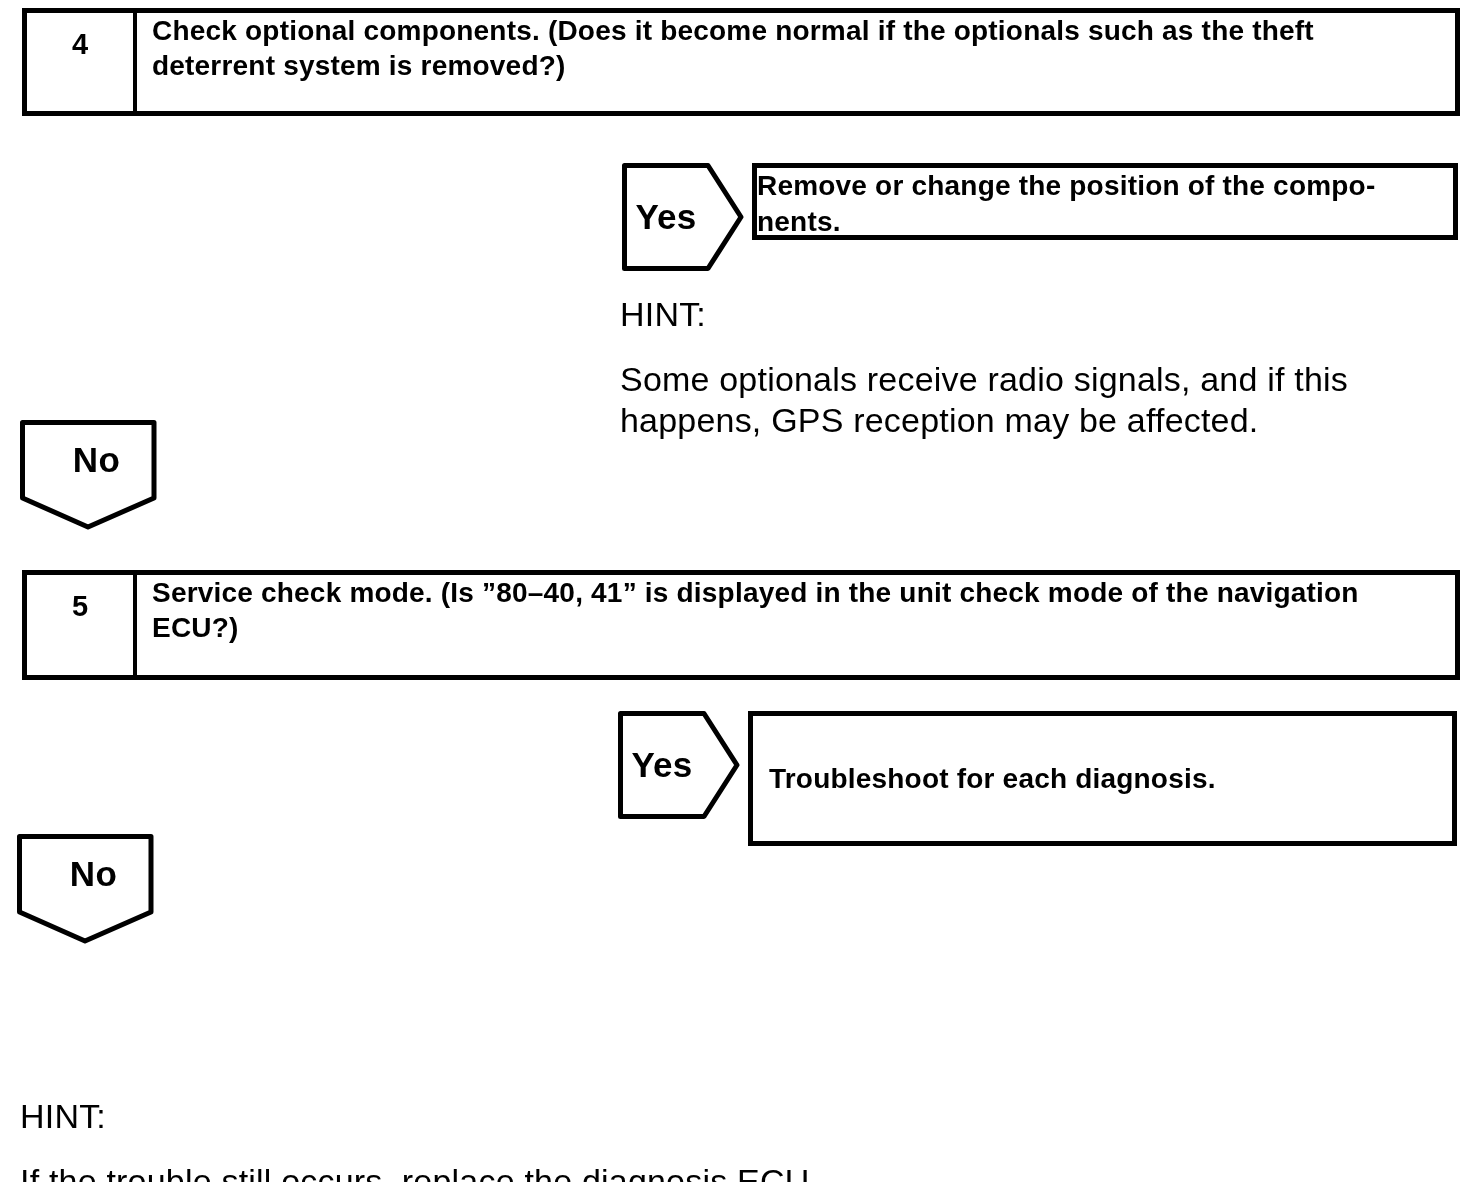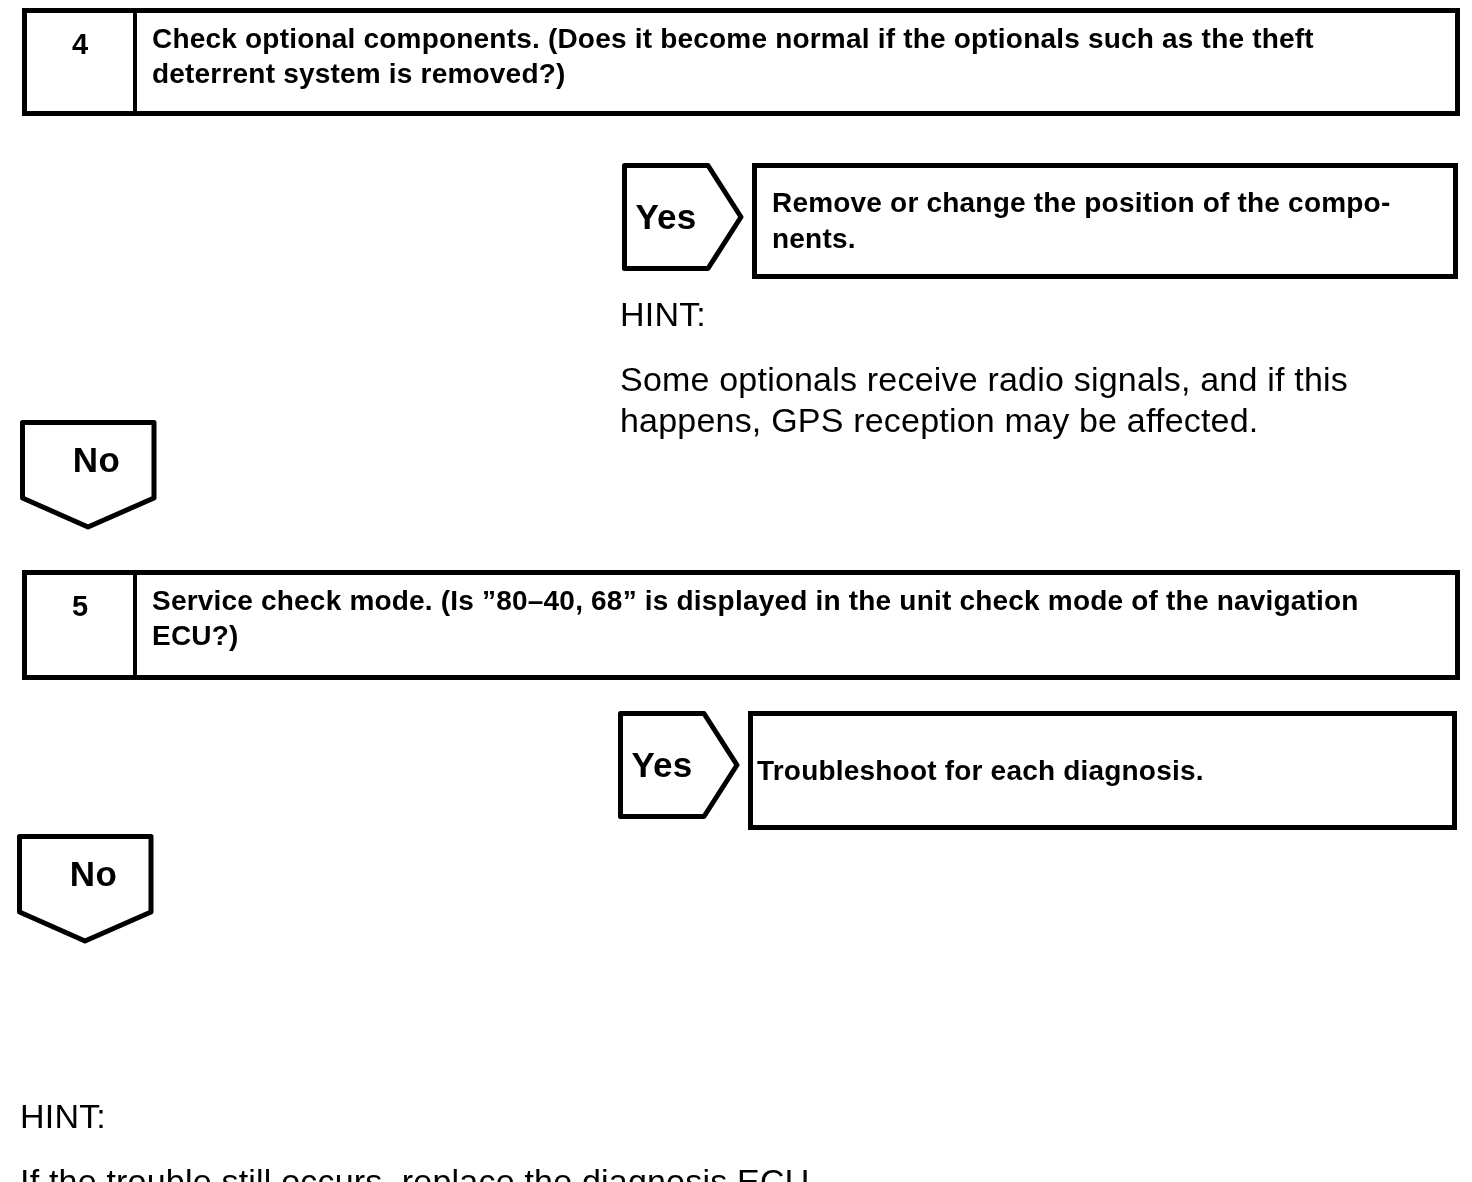--- a/index.html
+++ b/index.html
@@ -29,21 +29,21 @@
     font-weight: bold;
     font-size: 29px;
     text-align: center;
     padding-top: 15px;
   }
   .qtext {
     flex: 1 1 auto;
     font-weight: bold;
     font-size: 28px;
     line-height: 35px;
-    padding: 8px 12px 0 15px;
+    padding: 0 12px 0 15px;
     letter-spacing: 0.2px;
     border-radius: 10px;
   }
   
   .abox {
     position: absolute;
     border: 5px solid #000;
     background: #fff;
     display: flex;
     flex-direction: column;
@@ -88,50 +88,50 @@
     <div class="qtext">Check optional components. (Does it become normal if the optionals such as the theft deterrent system is removed?)</div>
   </div>
 
   <div class="pent pent-yes" style="left:622px; top:163px;">
     <svg width="122" height="108" viewBox="0 0 122 108">
       <polygon points="2.5,2.5 86,2.5 119,54 86,105.5 2.5,105.5" fill="#ffffff" stroke="#000000" stroke-width="5" stroke-linejoin="round"></polygon>
     </svg>
     <span class="lbl">Yes</span>
   </div>
 
-  <div class="abox" style="left:752px; top:163px; width:706px; height:116px; padding-left:15px;">
+  <div class="abox" style="left:752px; top:163px; width:706px; height:77px; justify-content:space-between;">
     <span class="aline">Remove or change the position of the compo-</span>
     <span class="aline">nents.</span>
   </div>
 
   <div class="hint" style="left:620px; top:294px; width:845px;">
     <span class="hint-label">HINT:</span>
     <span class="hint-body">Some optionals receive radio signals, and if this happens, GPS reception may be affected.</span>
   </div>
 
   <div class="pent pent-no" style="left:20px; top:420px;">
     <svg width="137" height="110" viewBox="0 0 137 110">
       <polygon points="2.5,2.5 134,2.5 134,78 68,107 2.5,78" fill="#ffffff" stroke="#000000" stroke-width="5" stroke-linejoin="round"></polygon>
     </svg>
     <span class="lbl">No</span>
   </div>
 
   <div class="qbox" style="left:22px; top:570px; width:1438px; height:110px;">
     <div class="qnum">5</div>
-    <div class="qtext">Service check mode. (Is ”80–40, 68” is displayed in the unit check mode of the navigation ECU?)</div>
+    <div class="qtext">Service check mode. (Is ”80–40, 41” is displayed in the unit check mode of the navigation ECU?)</div>
   </div>
 
   <div class="pent pent-yes" style="left:618px; top:711px;">
     <svg width="122" height="108" viewBox="0 0 122 108">
       <polygon points="2.5,2.5 86,2.5 119,54 86,105.5 2.5,105.5" fill="#ffffff" stroke="#000000" stroke-width="5" stroke-linejoin="round"></polygon>
     </svg>
     <span class="lbl">Yes</span>
   </div>
 
-  <div class="abox" style="left:748px; top:711px; width:709px; height:119px; padding-left:4px;">
+  <div class="abox" style="left:748px; top:711px; width:709px; height:135px; padding-left:16px;">
     <span class="aline">Troubleshoot for each diagnosis.</span>
   </div>
 
   <div class="pent pent-no" style="left:17px; top:834px;">
     <svg width="137" height="110" viewBox="0 0 137 110">
       <polygon points="2.5,2.5 134,2.5 134,78 68,107 2.5,78" fill="#ffffff" stroke="#000000" stroke-width="5" stroke-linejoin="round"></polygon>
     </svg>
     <span class="lbl">No</span>
   </div>
 

